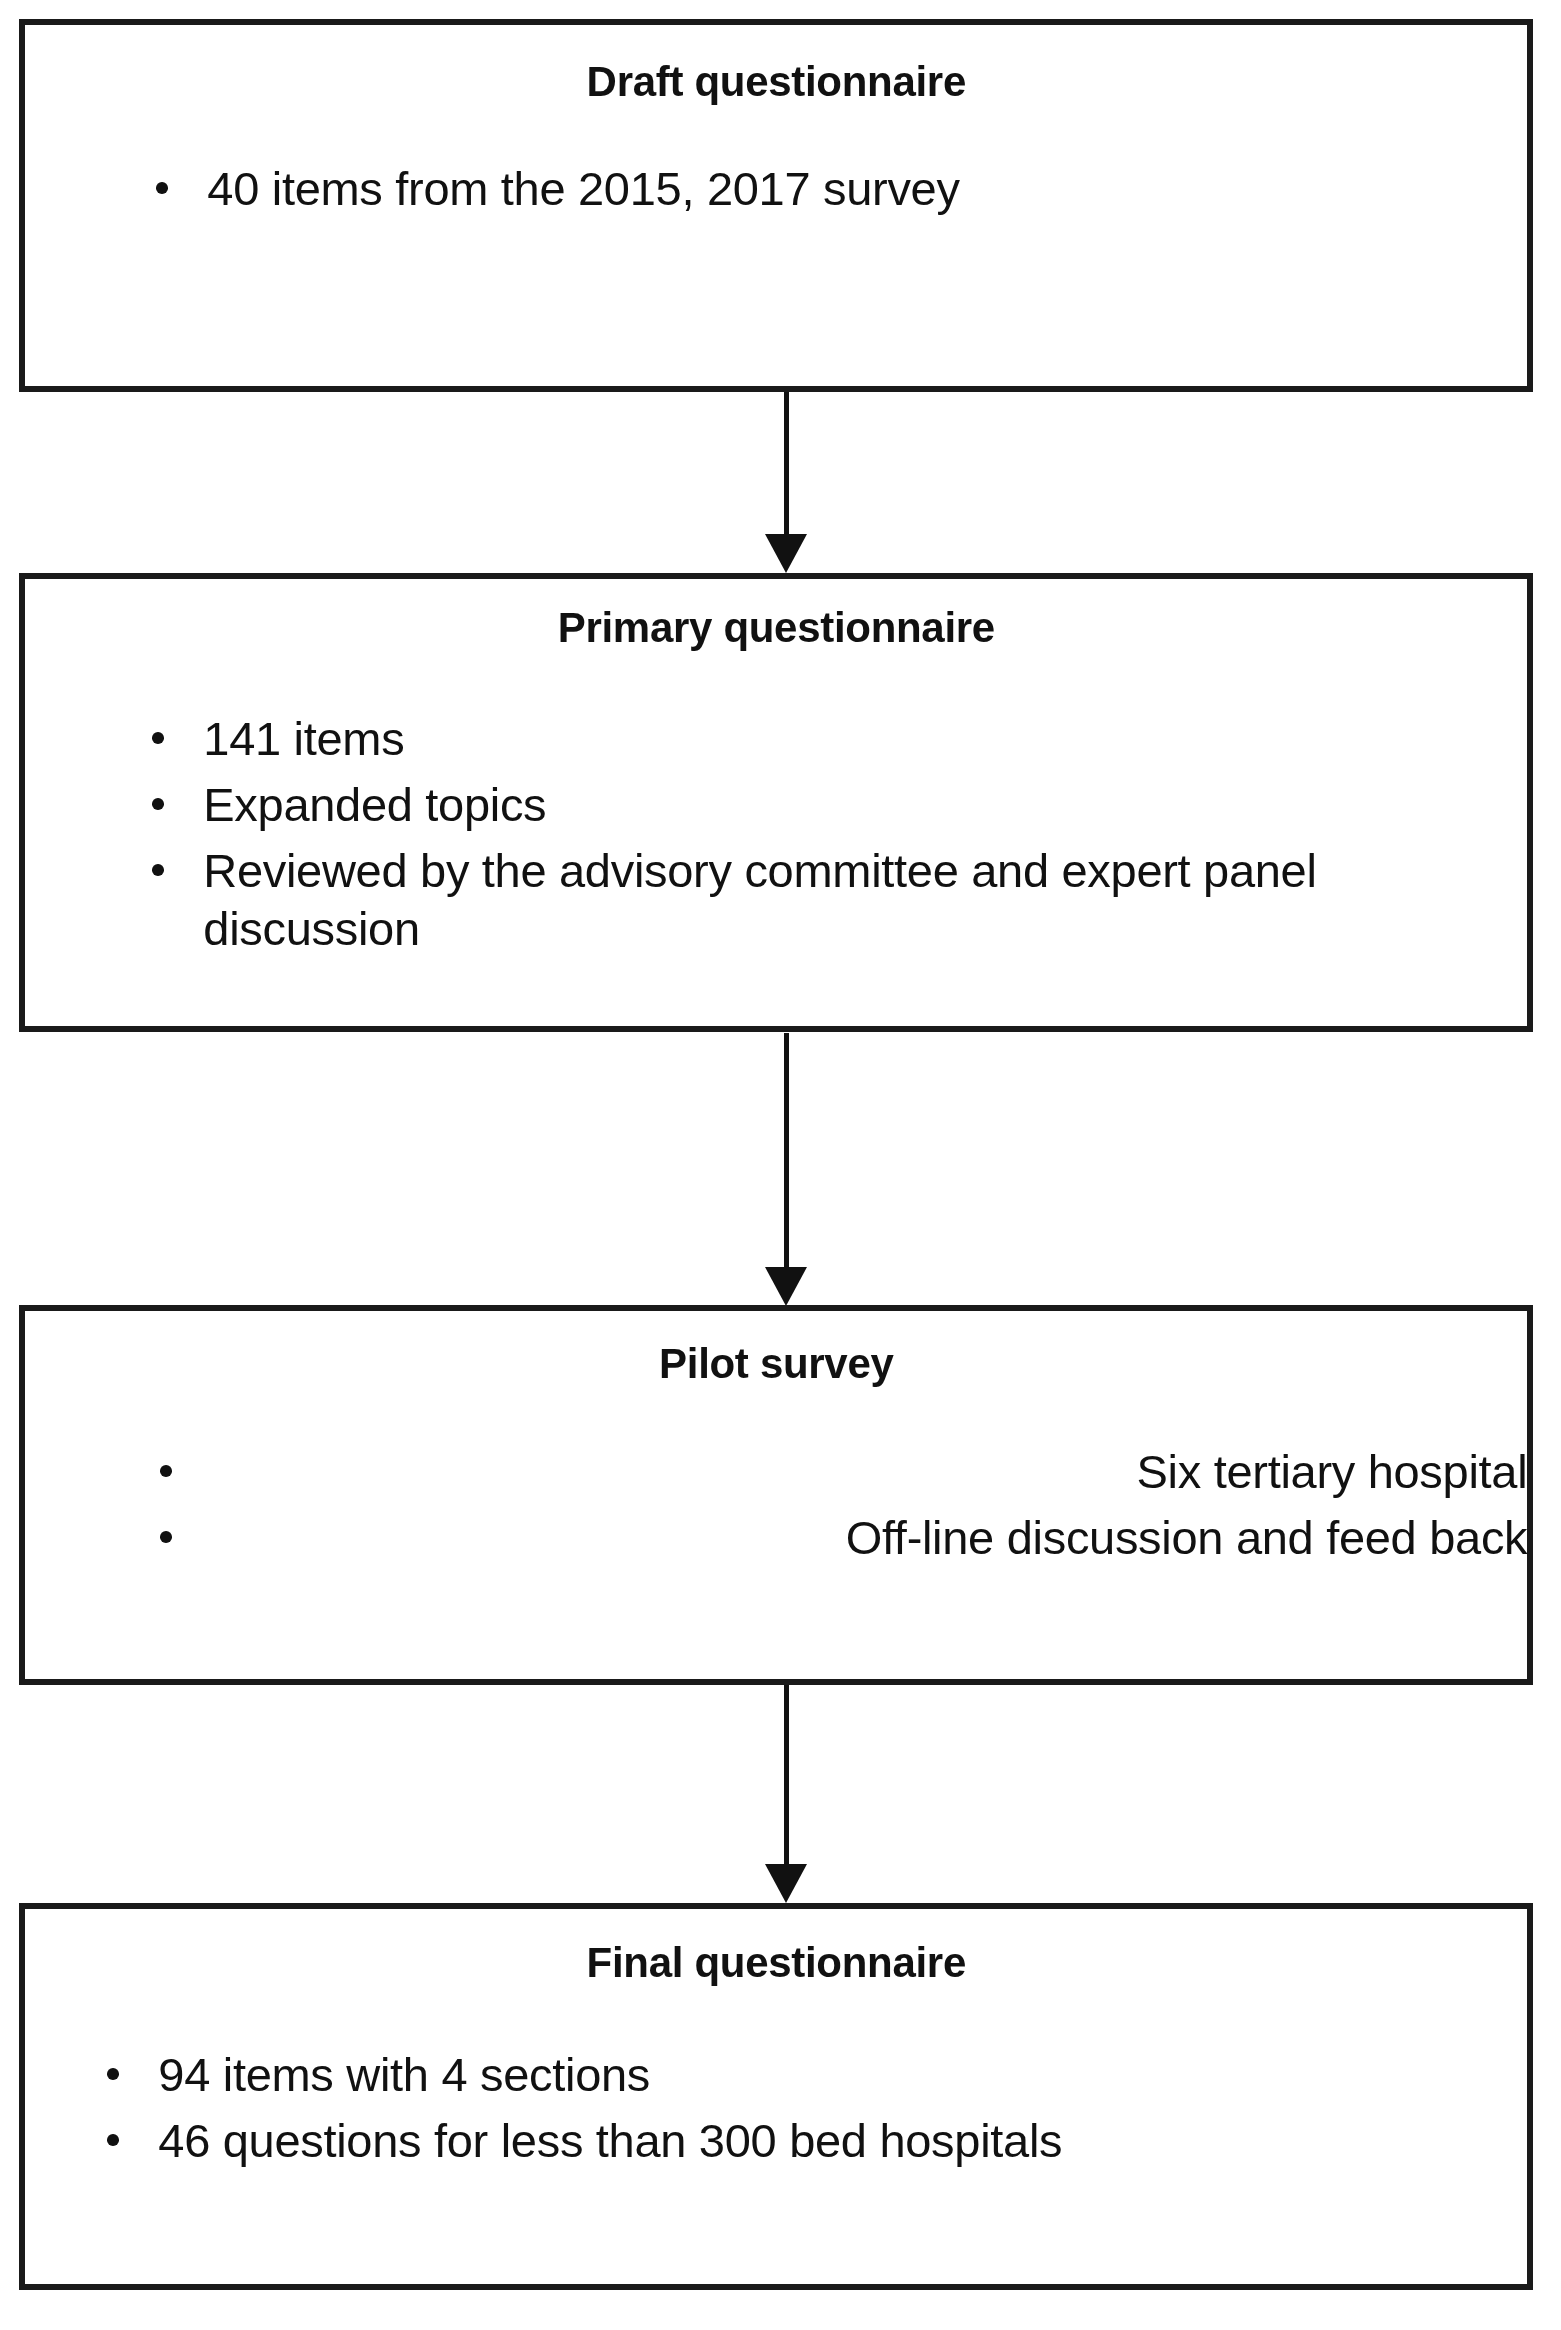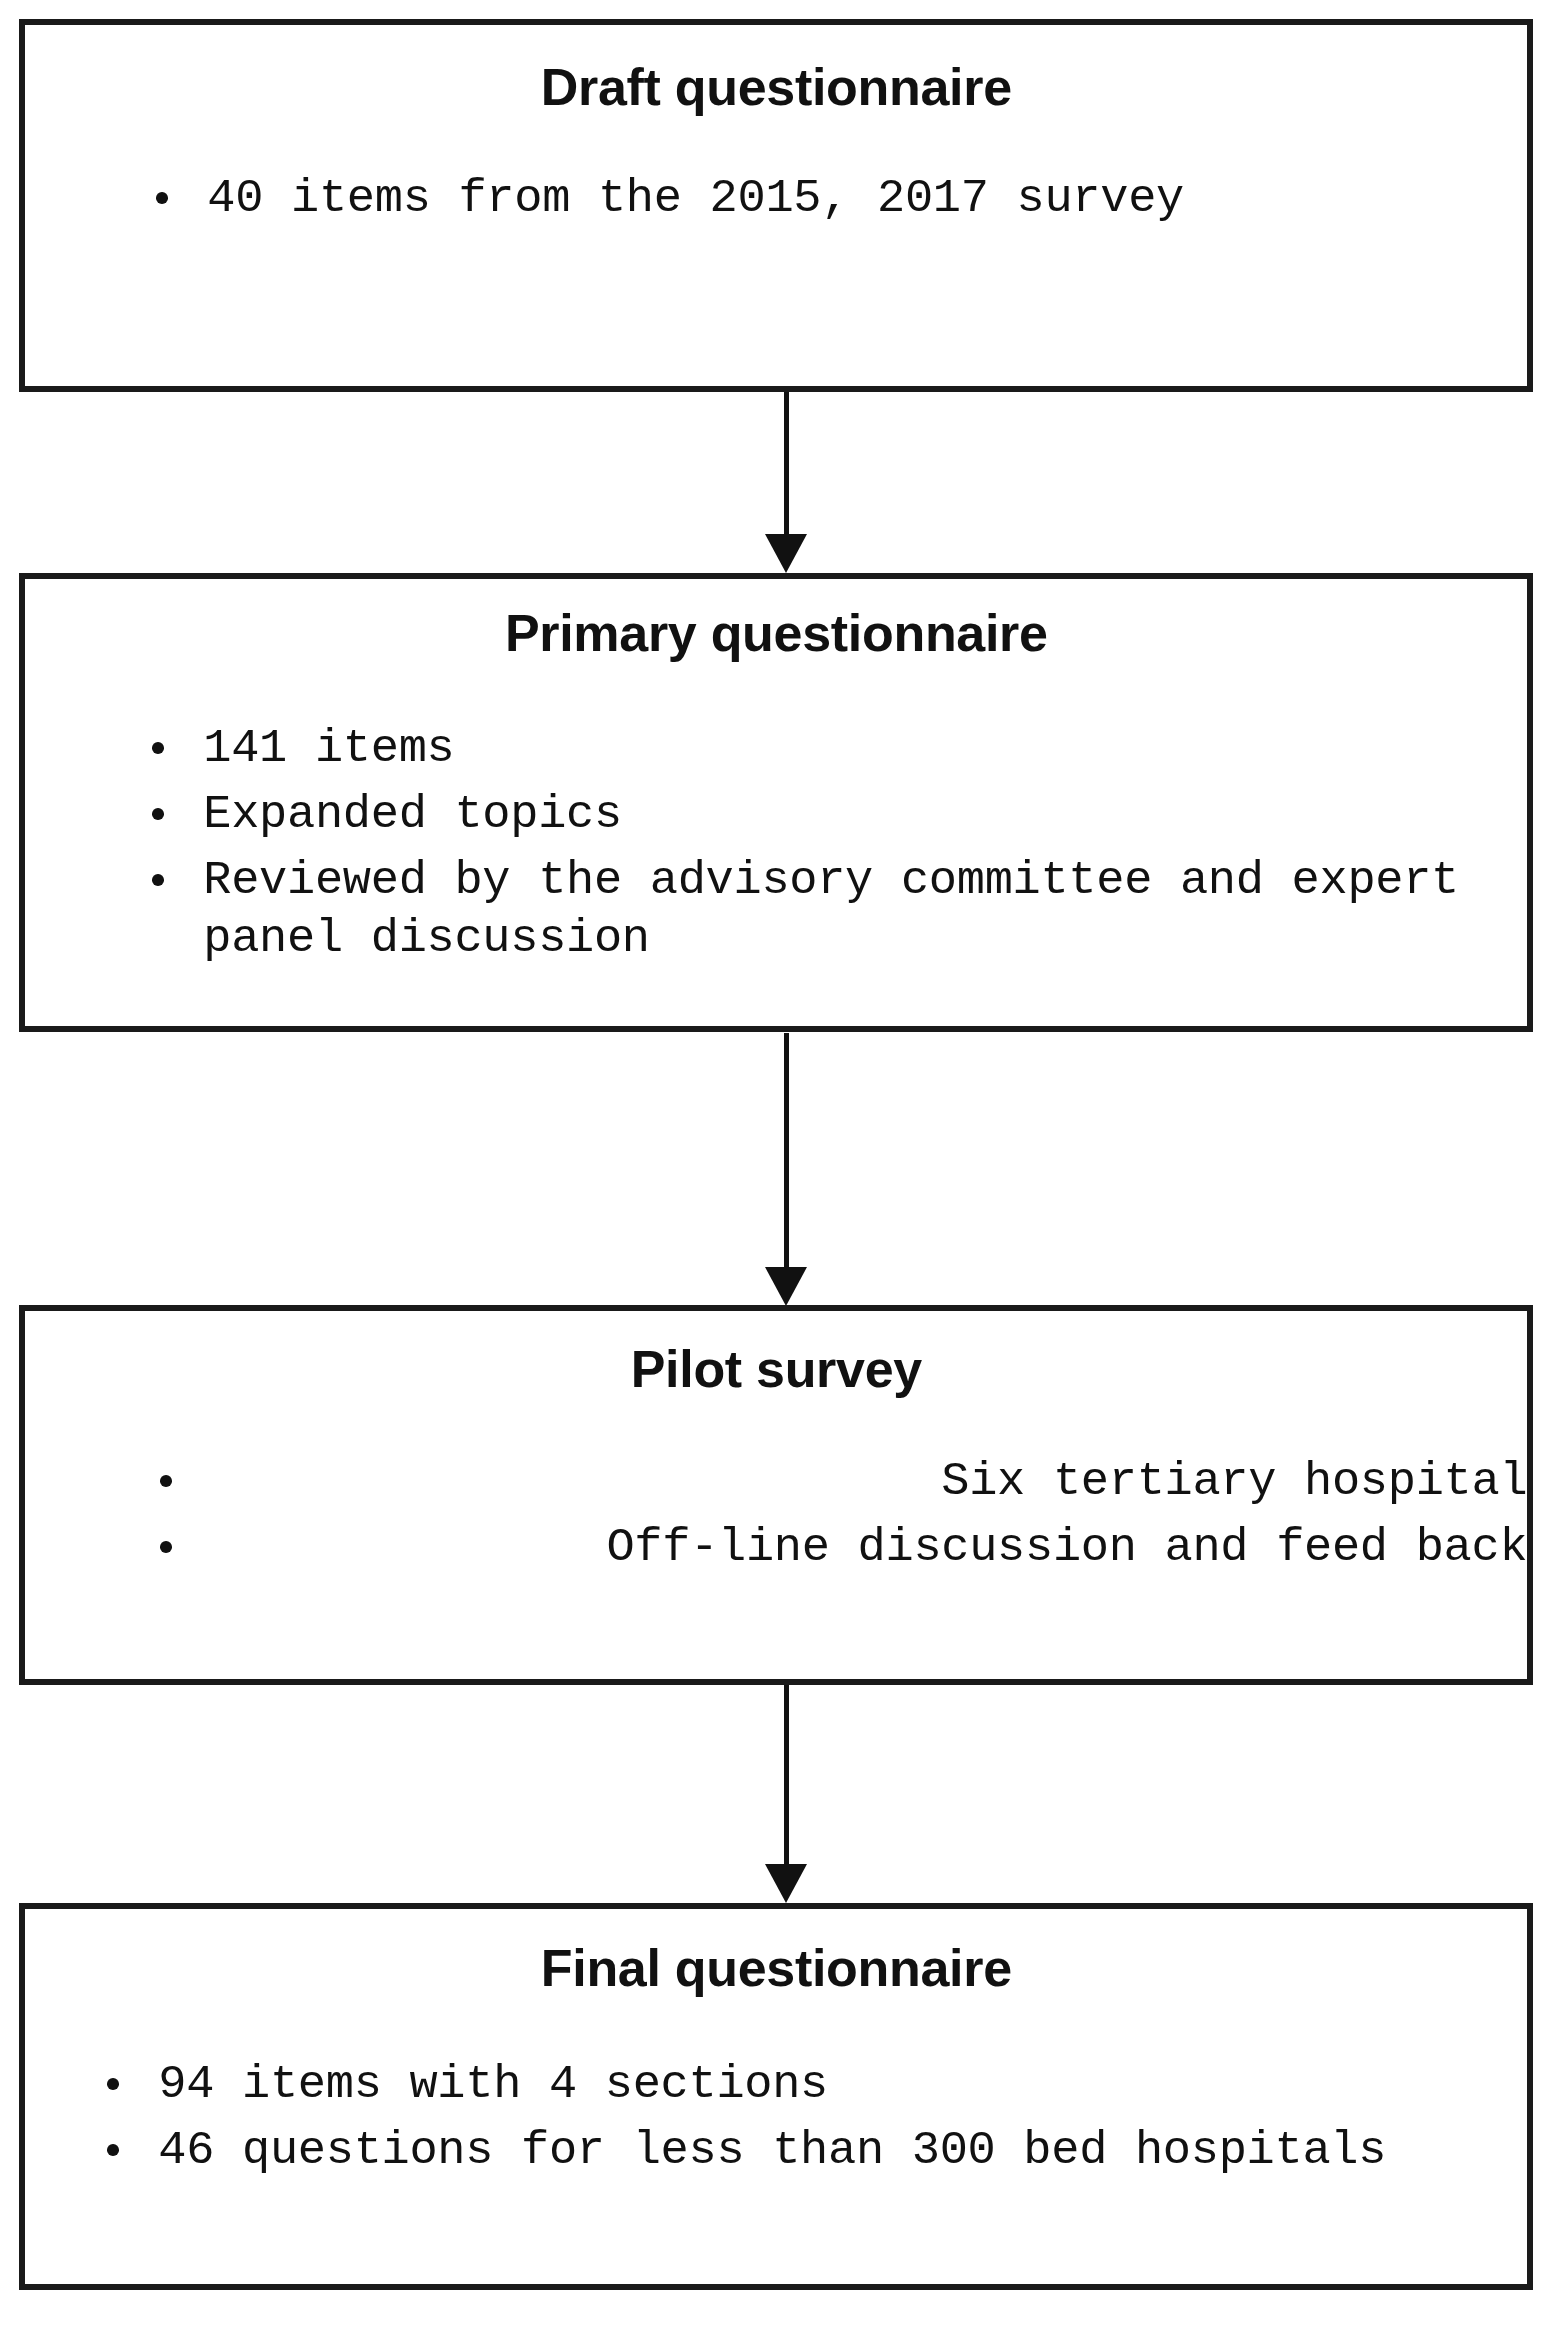--- a/index.html
+++ b/index.html
@@ -31,42 +31,41 @@
     background: #ffffff;
     border: 6.2px solid #1a1a1a;
     display: flex;
     flex-direction: column;
     justify-content: flex-start;
   }
 
   .node-title {
     text-align: center;
     font-weight: bold;
-    font-size: 52px;
+    font-size: 42px;
     line-height: 1.0;
     letter-spacing: -0.3px;
     color: #111111;
     white-space: nowrap;
   }
 
   .bullets {
     list-style: none;
     margin: 0;
     padding: 0;
   }
 
   .bullets li {
     position: relative;
     font-size: 47px;
     line-height: 1.23;
     color: #111111;
     padding-left: 66px;
     margin: 0;
     letter-spacing: -0.3px;
-    font-family: Liberation Mono, monospace;
   }
 
   .bullets li + li {
     margin-top: 8.3px;
   }
 
   .bullets li .bullet-dot {
     position: absolute;
     left: 15px;
     top: 0.47em;

